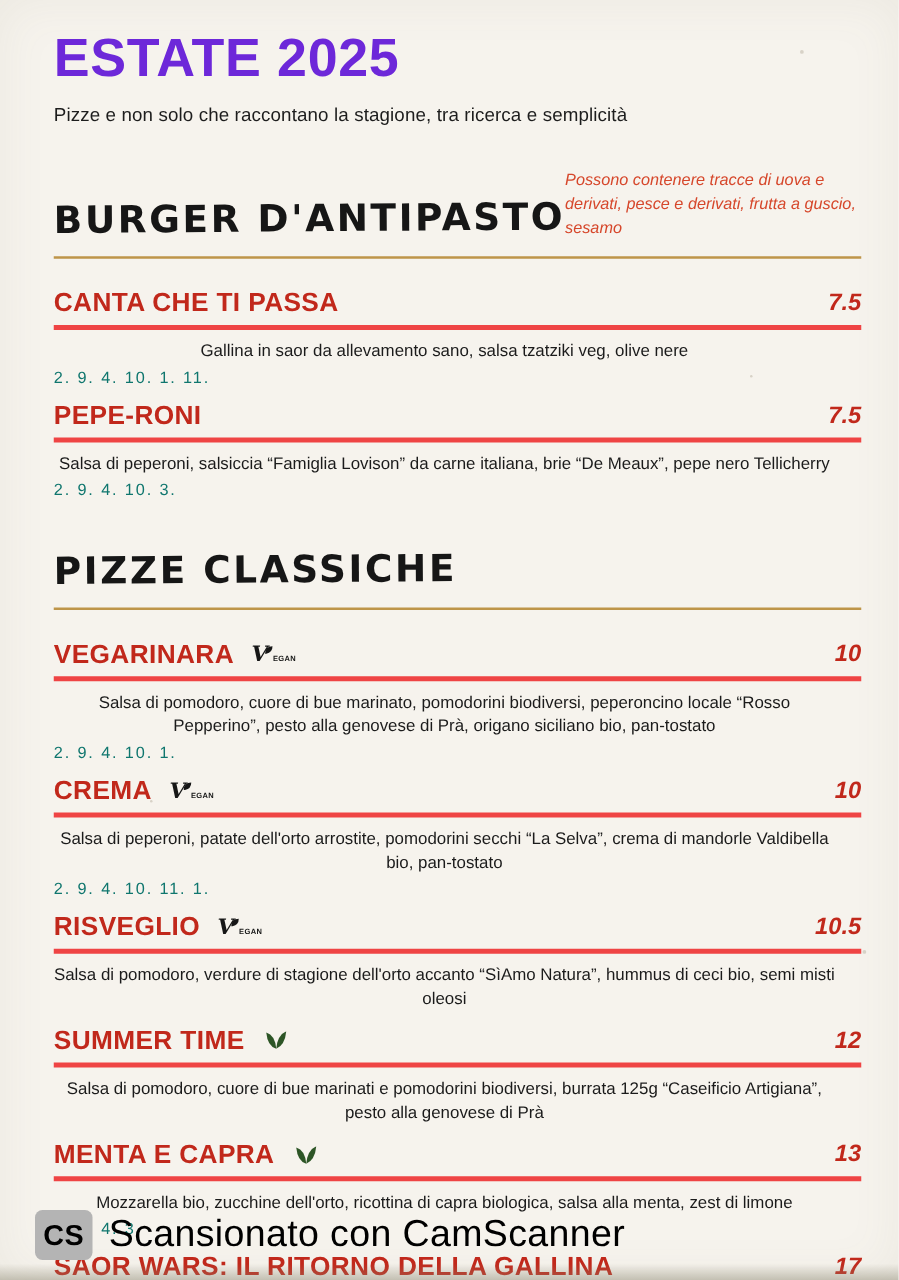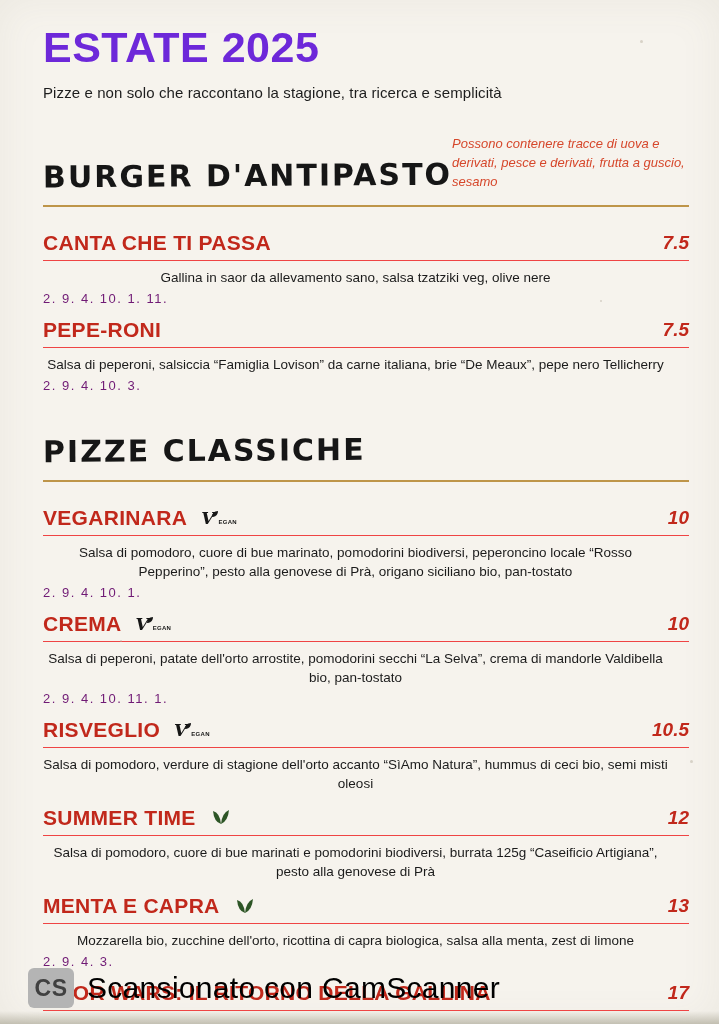--- a/index.html
+++ b/index.html
@@ -38,38 +38,38 @@
     width:305px;
     font-size:13px;font-style:italic;line-height:1.45;
     color:#d6472b;
     padding-bottom:2px;
   }
   .gold-rule{height:2px;background:#be9549;margin-top:12px;border:0;}
   .items .item{margin-top:12px;}
   .items .item:first-child{margin-top:24px;}
   .title-row{
     display:flex;align-items:center;
-    border-bottom:1px solid #ef4444;
+    border-bottom:4px solid #ef4444;
     padding-bottom:5px;
   }
   .item-name{
     font-size:21px;font-weight:700;letter-spacing:0.3px;
     color:#c1281b;
   }
   .item-price{
     margin-left:auto;
     font-size:19px;font-weight:700;color:#c1281b;font-style:italic;
   }
   .item-desc{
     margin-top:7px;max-width:625px;
     font-size:13.5px;line-height:1.45;color:#1b1b1b;text-align:center;
   }
   .item-allergens{
     margin-top:3px;
-    font-size:13px;letter-spacing:1.5px;color:#701a75;
+    font-size:13px;letter-spacing:1.5px;color:#0f766e;
   }
   
   .vegan-badge{
     display:inline-flex;align-items:flex-end;
     margin-left:14px;position:relative;top:1px;
   }
   .vegan-badge .vv{
     font-family:"DejaVu Serif", serif;
     font-style:italic;font-weight:700;
     font-size:17px;line-height:1;color:#161616;
@@ -81,21 +81,21 @@
   }
   .leaf-icon{margin-left:14px;position:relative;top:1px;}
   
   .watermark{
     position:absolute;left:28px;bottom:16px;
     display:flex;align-items:center;gap:13px;
   }
   .cs-badge{
     width:46px;height:40px;border-radius:6px;
     background:#b4b4b4;
-    color:#404040;font-weight:700;font-size:23px;
+    color:#000000;font-weight:700;font-size:23px;
     display:flex;align-items:center;justify-content:center;
     letter-spacing:0.5px;
   }
   .wm-text{
     font-size:30px;color:#000000;letter-spacing:0.3px;
   }
   .bottom-shade{
     position:absolute;left:0;right:0;bottom:0;height:13px;
     background:linear-gradient(to bottom, rgba(150,146,125,0) 0%, rgba(140,136,115,0.45) 100%);
   }

